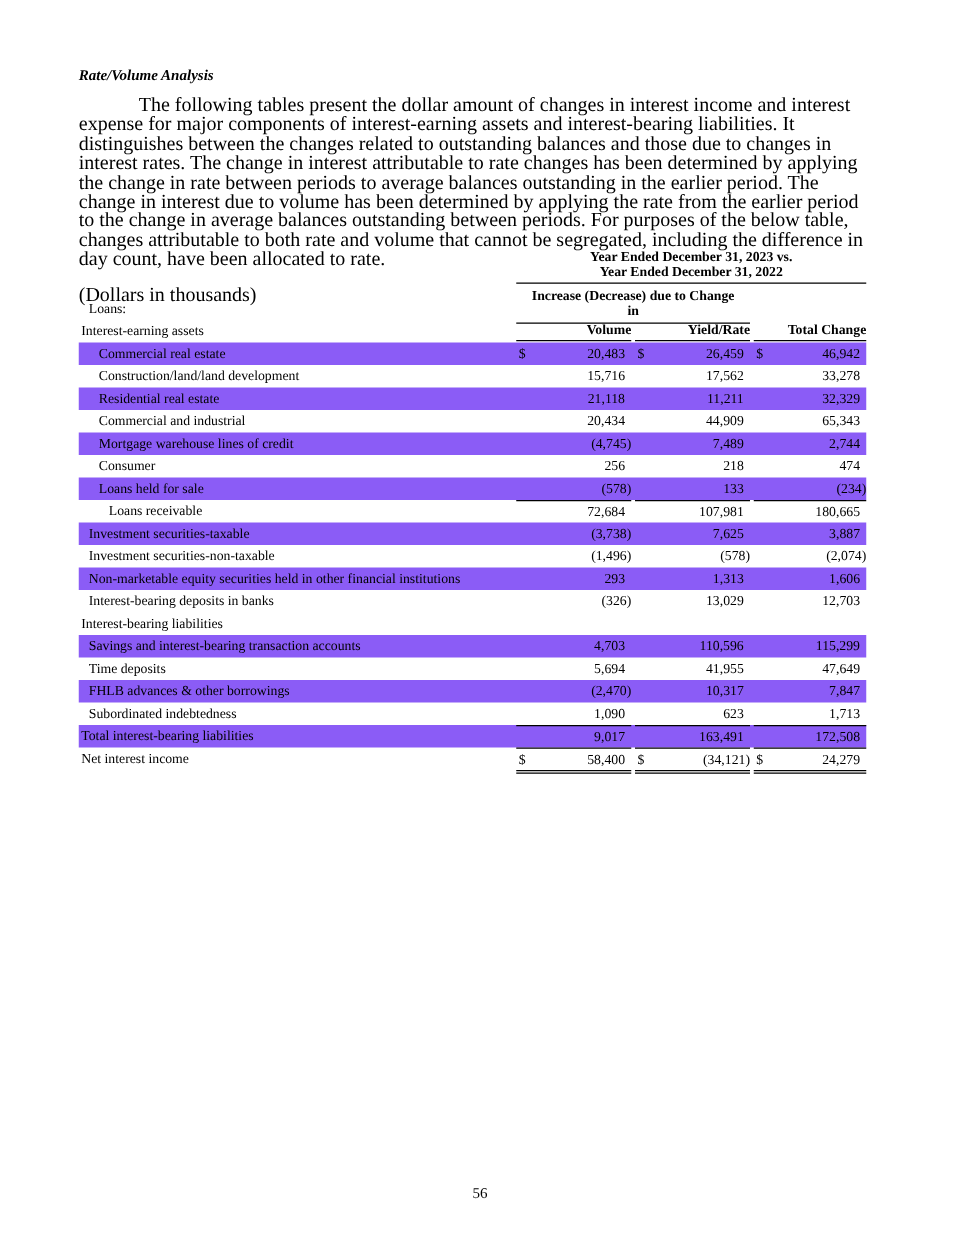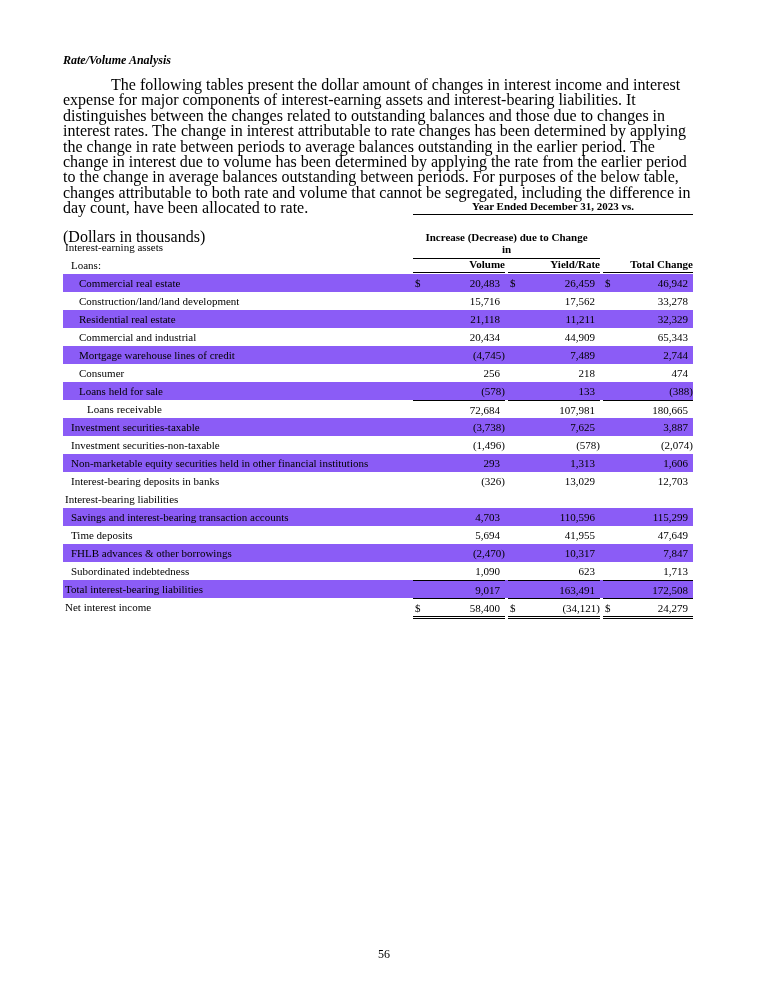--- a/index.html
+++ b/index.html
@@ -62,41 +62,42 @@
     }
   </style>
 </head>
 <body>
 
 <div class="heading">Rate/Volume Analysis</div>
 <div class="para">The following tables present the dollar amount of changes in interest income and interest expense for major components of interest-earning assets and interest-bearing liabilities. It distinguishes between the changes related to outstanding balances and those due to changes in interest rates. The change in interest attributable to rate changes has been determined by applying the change in rate between periods to average balances outstanding in the earlier period. The change in interest due to volume has been determined by applying the rate from the earlier period to the change in average balances outstanding between periods. For purposes of the below table, changes attributable to both rate and volume that cannot be segregated, including the difference in day count, have been allocated to rate.</div>
 
 <div class="period-head">
   <div>Year Ended December 31, 2023 vs.</div>
+  <div>Year Ended December 31, 2022</div>
 </div>
 <div class="group-head">
   <div>Increase (Decrease) due to Change</div>
   <div>in</div>
 </div>
 <div class="units">(Dollars in thousands)</div>
 
 <div class="col-head ch-vol">Volume</div>
 <div class="col-head ch-yld">Yield/Rate</div>
 <div class="col-head ch-tot">Total Change</div>
 
 <div class="tbl">
 
+  <div class="row ind1">
+    <span class="lbl">Loans:</span>
+  </div>
+
   <div class="row">
     <span class="lbl">Interest-earning assets</span>
   </div>
 
-  <div class="row ind1">
-    <span class="lbl">Loans:</span>
-  </div>
-
   <div class="row ind2 shade">
     <span class="lbl">Commercial real estate</span>
     <span class="cell c-vol">
         <span class="cur">$</span>
         <span class="num pos">20,483</span>
       </span>
     <span class="cell c-yld">
         <span class="cur">$</span>
         <span class="num pos">26,459</span>
       </span>
@@ -173,21 +174,21 @@
 
   <div class="row ind2 shade">
     <span class="lbl">Loans held for sale</span>
     <span class="cell c-vol">
         <span class="num">(578)</span>
       </span>
     <span class="cell c-yld">
         <span class="num pos">133</span>
       </span>
     <span class="cell c-tot">
-        <span class="num">(388)</span>
+        <span class="num">(234)</span>
       </span>
   </div>
 
   <div class="row ind3 top-rule">
     <span class="lbl">Loans receivable</span>
     <span class="cell c-vol">
         <span class="num pos">72,684</span>
       </span>
     <span class="cell c-yld">
         <span class="num pos">107,981</span>

